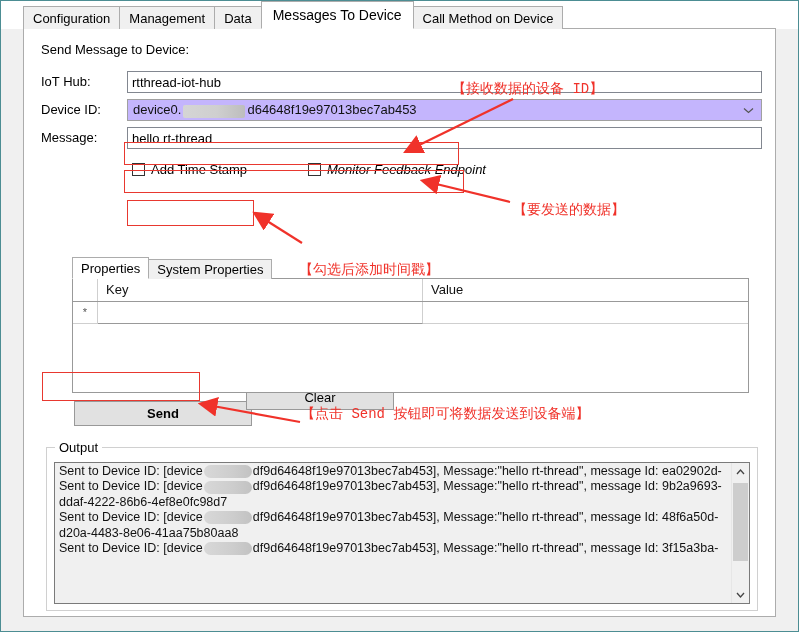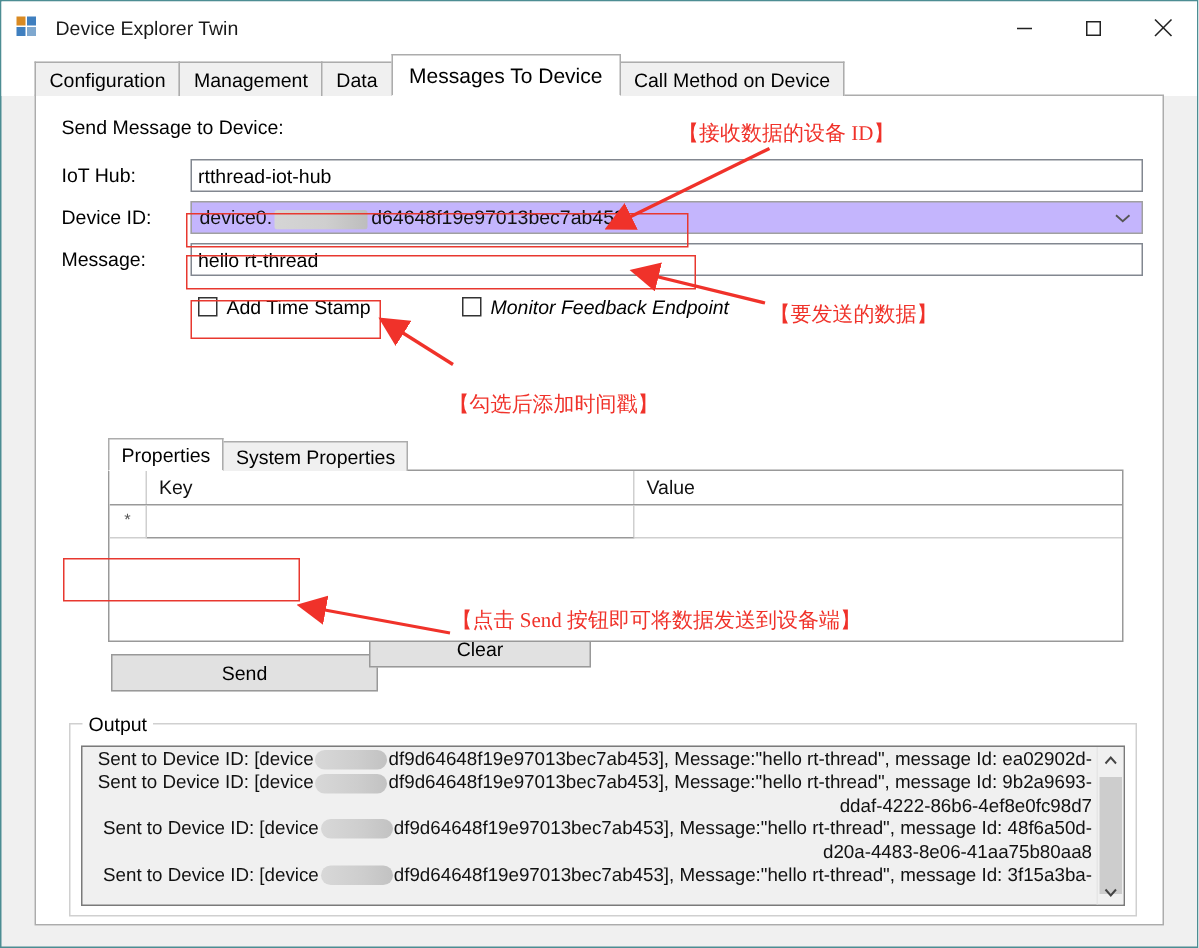--- a/index.html
+++ b/index.html
@@ -322,21 +322,20 @@
 
   
   #output-group {
     position: absolute;
     left: 22px;
     top: 418px;
     right: 17px;
     bottom: 5px;
     border: 1px solid #d0d0d0;
     box-sizing: border-box;
-    text-align: right;
   }
   #output-legend {
     position: absolute;
     left: 8px;
     top: -8px;
     background: #ffffff;
     padding: 0 4px;
     font-size: 13px;
   }
   #output-box {
@@ -394,63 +393,36 @@
     width: 15px;
     height: 78px;
     background: #cdcdcd;
   }
 
   
   .annot {
     position: absolute;
     color: #f0322a;
     font-size: 14px;
-    font-family: Liberation Serif, serif;
+    font-family: Liberation Mono, monospace;
     white-space: nowrap;
     z-index: 20;
   }
   .arrow-svg {
     position: absolute;
     z-index: 19;
     overflow: visible;
     pointer-events: none;
   }
 </style>
 </head>
 <body>
 
 <div id="window">
 
-  <div id="titlebar">
-    <div id="app-icon">
-      <div class="q q1"></div>
-        <div class="q q2"></div>
-        <div class="q q3"></div>
-        <div class="q q4"></div>
-    </div>
-    <div id="title-text">Device Explorer Twin</div>
-    <div id="window-controls">
-      <div class="wc">
-        <svg width="12" height="12" viewBox="0 0 12 12">
-            <line x1="1" y1="6" x2="11" y2="6" stroke="#222" stroke-width="1"></line>
-          </svg>
-      </div>
-      <div class="wc">
-        <svg width="12" height="12" viewBox="0 0 12 12">
-            <rect x="1.5" y="1.5" width="9" height="9" fill="none" stroke="#222" stroke-width="1"></rect>
-          </svg>
-      </div>
-      <div class="wc">
-        <svg width="13" height="13" viewBox="0 0 13 13">
-            <line x1="1" y1="1" x2="12" y2="12" stroke="#222" stroke-width="1.1"></line>
-            <line x1="12" y1="1" x2="1" y2="12" stroke="#222" stroke-width="1.1"></line>
-          </svg>
-      </div>
-    </div>
-  </div>
 
   <div id="tabstrip">
     <div class="tab">Configuration</div>
     <div class="tab">Management</div>
     <div class="tab">Data</div>
     <div class="tab selected">Messages To Device</div>
     <div class="tab">Call Method on Device</div>
   </div>
 
   <div id="tabpage">
@@ -501,21 +473,21 @@
       </div>
       <div id="grid-row">
         <div class="gr-sel">
             <span class="star">*</span>
           </div>
         <div class="gr-key"></div>
         <div class="gr-val"></div>
       </div>
     </div>
 
-    <div class="btn" style="left:50px; top:372px; width:178px;">Send</div>
+    <div class="btn" style="left:50px; top:372px; width:178px;font-weight:bold;">Send</div>
     <div class="btn" style="left:222px; top:356px; width:148px;">Clear</div>
 
     <div id="output-group">
       <div id="output-legend">Output</div>
       <div id="output-box">
         <div id="output-text">
             <div class="log-line"><span>Sent to Device ID: [device</span><span class="log-redaction"></span><span>df9d64648f19e97013bec7ab453], Message:"hello rt-thread", message Id: ea02902d-</span></div>
             <div class="log-line"><span>Sent to Device ID: [device</span><span class="log-redaction"></span><span>df9d64648f19e97013bec7ab453], Message:"hello rt-thread", message Id: 9b2a9693-</span></div>
             <div class="log-line"><span>ddaf-4222-86b6-4ef8e0fc98d7</span></div>
             <div class="log-line"><span>Sent to Device ID: [device</span><span class="log-redaction"></span><span>df9d64648f19e97013bec7ab453], Message:"hello rt-thread", message Id: 48f6a50d-</span></div>

